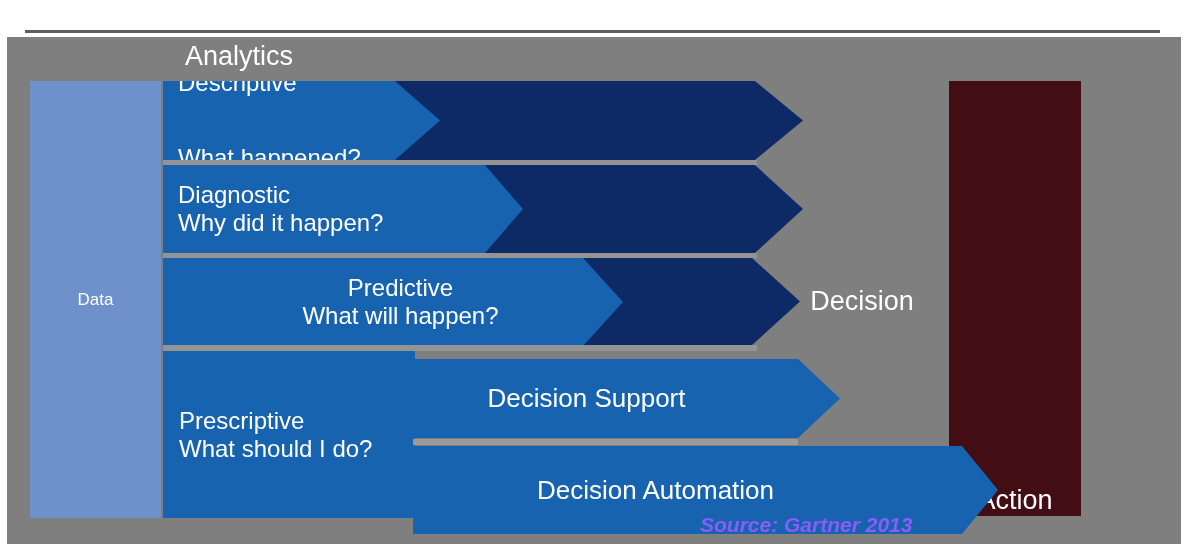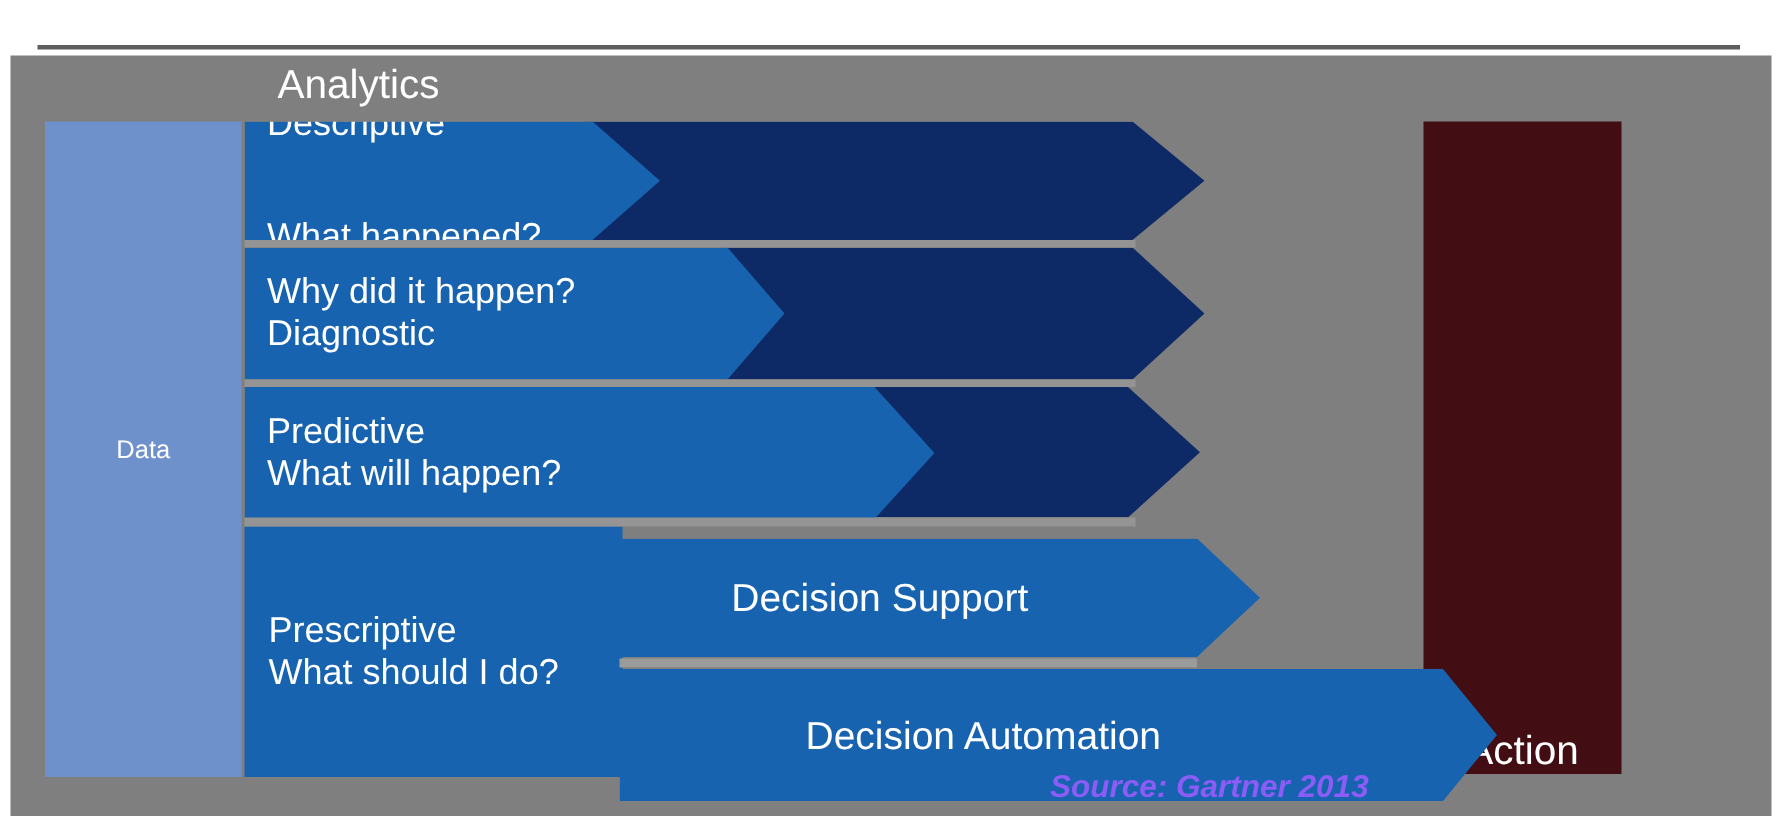--- a/index.html
+++ b/index.html
@@ -23,21 +23,21 @@
   .hdr-analytics{left:185px;}
   .hdr-human{left:500px;}
 
   .navy1{left:390px;top:53px;width:413px;height:79px;--tip:48px;z-index:2;}
   .navy2{left:480px;top:137px;width:323px;height:88px;--tip:48px;z-index:2;}
   .navy3{left:578px;top:230px;width:222px;height:87px;--tip:48px;z-index:2;}
 
   .rowlabel{display:flex;flex-direction:column;justify-content:center;padding-left:15px;box-sizing:border-box;font-size:24px;line-height:28px;}
   .row1{left:163px;top:53px;width:277px;height:79px;--tip:45px;z-index:3;gap:47px;}
   .row2{left:163px;top:137px;width:360px;height:88px;--tip:38px;z-index:3;}
-  .row3{left:163px;top:230px;width:460px;height:88px;--tip:40px;z-index:3;}
+  .row3{left:163px;top:230px;width:460px;height:88px;--tip:40px;z-index:3;text-align:center;}
   .row4{left:163px;top:323px;width:252px;height:167px;z-index:3;padding-left:16px;}
 
   .ds{left:413px;top:331px;width:427px;height:79px;--tip:42px;z-index:4;display:flex;align-items:center;justify-content:center;padding-right:80px;box-sizing:border-box;font-size:26px;}
   .da{left:413px;top:418px;width:585px;height:88px;--tip:36px;z-index:4;display:flex;align-items:center;justify-content:center;padding-right:100px;box-sizing:border-box;font-size:26px;}
 
   .action-col{left:949px;top:53px;width:132px;height:435px;display:flex;align-items:flex-end;justify-content:center;font-size:27px;z-index:1;}
   .decision{left:795px;top:230px;width:134px;height:87px;display:flex;align-items:center;justify-content:center;font-size:27px;color:#ffffff;z-index:5;}
 
   .sep1{left:163px;top:132px;width:594px;height:5px;}
   .sep2{left:163px;top:225px;width:594px;height:5px;}
@@ -62,22 +62,22 @@
 
   <div class="abs shape navy arrow navy1"></div>
   <div class="abs shape navy arrow navy2"></div>
   <div class="abs shape navy arrow navy3"></div>
 
   <div class="abs shape blue arrow rowlabel row1">
     <span>Descriptive</span>
     <span>What happened?</span>
   </div>
   <div class="abs shape blue arrow rowlabel row2">
+    <span>Diagnostic</span>
     <span>Why did it happen?</span>
-    <span>Diagnostic</span>
   </div>
   <div class="abs shape blue arrow rowlabel row3">
     <span>Predictive</span>
     <span>What will happen?</span>
   </div>
   <div class="abs shape blue rowlabel row4">
     <span>Prescriptive</span>
     <span>What should I do?</span>
   </div>
 
@@ -85,20 +85,21 @@
     <span>Action</span>
   </div>
 
   <div class="abs shape blue arrow ds">
     <span>Decision Support</span>
   </div>
   <div class="abs shape blue arrow da">
     <span>Decision Automation</span>
   </div>
 
+  <div class="abs decision">Decision</div>
 
   <div class="abs sep sep1"></div>
   <div class="abs sep sep2"></div>
   <div class="abs sep sep3"></div>
   <div class="abs sep sep4"></div>
 
   <div class="abs source">Source: Gartner 2013</div>
 
 </div>
 

